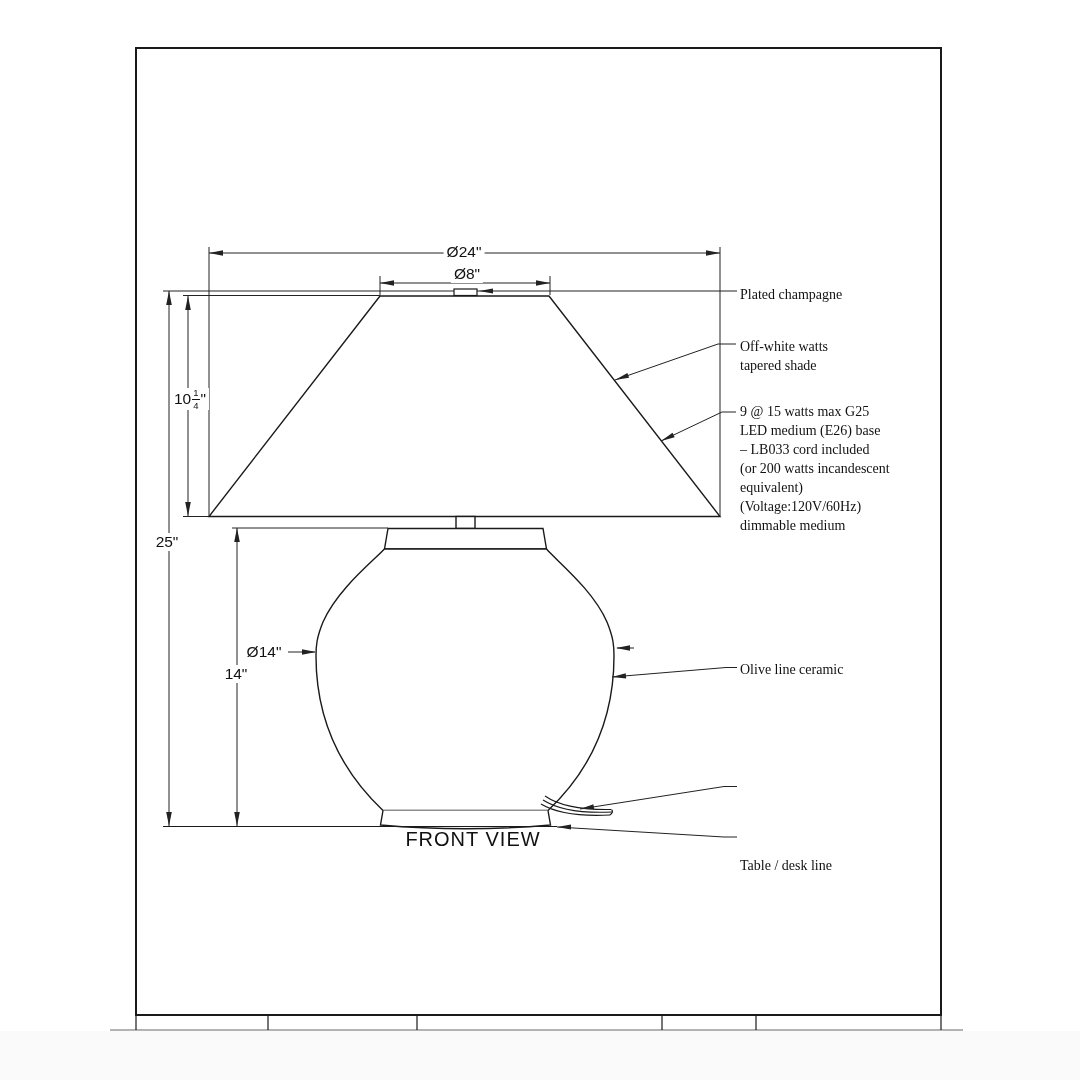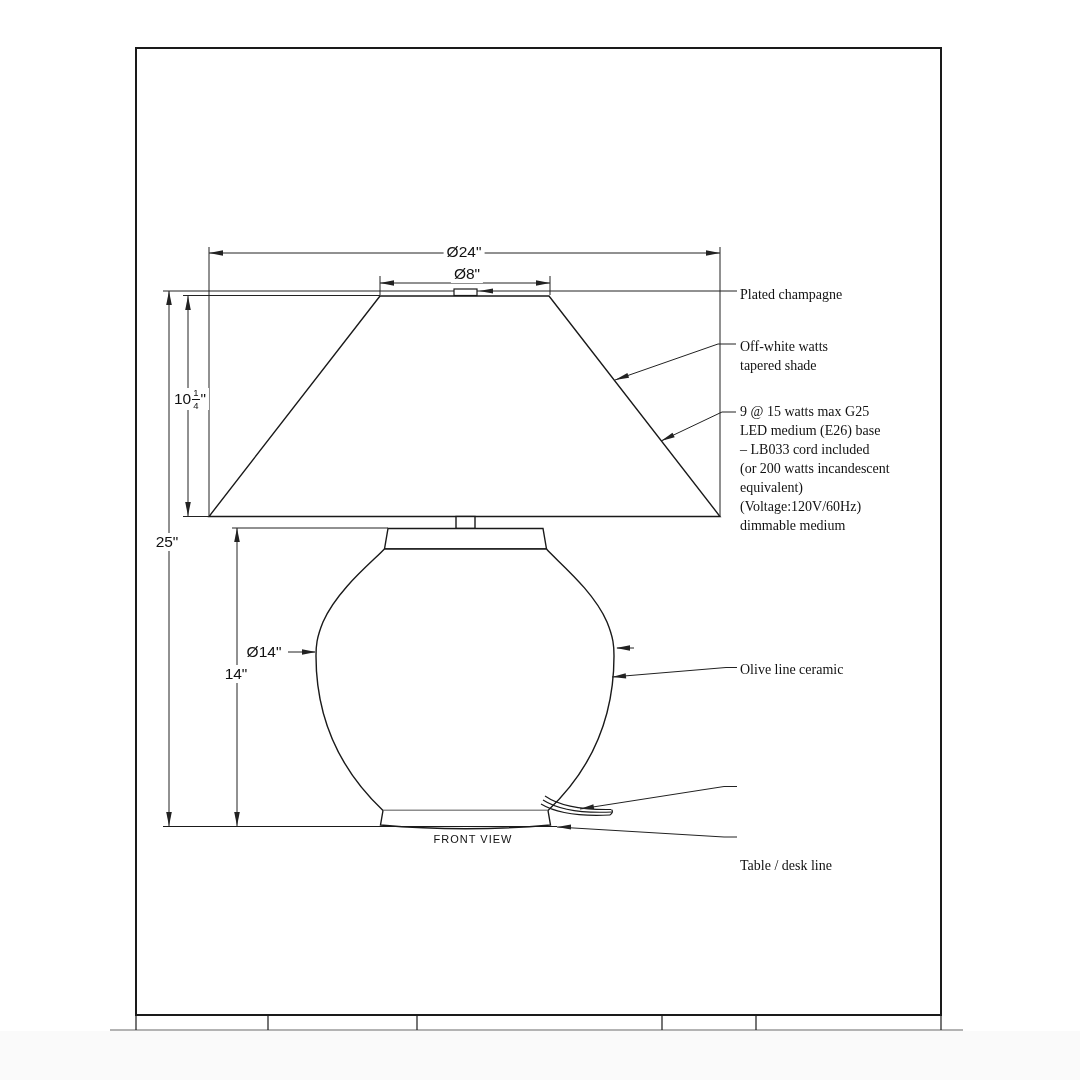--- a/index.html
+++ b/index.html
@@ -3,21 +3,21 @@
 <meta charset="utf-8">
 <style>
   html,body{margin:0;padding:0;background:#fff;}
   body{width:1080px;height:1080px;position:relative;font-family:"Liberation Sans",sans-serif;color:#111;}
   .canvas{position:absolute;inset:0;width:1080px;height:1080px;background:#fff;overflow:hidden;}
   svg.draw{position:absolute;left:0;top:0;}
   .below-strip{position:absolute;left:0;top:1031px;width:1080px;height:49px;background:#fafafa;}
   .lbl{position:absolute;transform:translate(-50%,-50%);font-size:15.5px;white-space:nowrap;color:#111;}
   .lbl.mask{background:#fff;padding:0 3px;}
   .ann{position:absolute;left:740px;font-size:14px;line-height:19px;white-space:nowrap;color:#111;font-family:Liberation Serif, serif;}
-  .frontview{position:absolute;transform:translate(-50%,-50%);font-size:11px;letter-spacing:1px;color:#111;white-space:nowrap;}
+  .frontview{position:absolute;transform:translate(-50%,-50%);font-size:20px;letter-spacing:1px;color:#111;white-space:nowrap;}
   .fracwrap{display:inline-flex;align-items:center;}
   .frac{display:inline-flex;flex-direction:column;align-items:center;font-size:9.5px;line-height:1;margin:0 1px;vertical-align:middle;}
   .frac .num{border-bottom:1px solid #111;padding:0 1px 1px 1px;}
   .frac .den{padding-top:1px;}
 </style>
 </head>
 <body>
 
 <div class="canvas">
 

